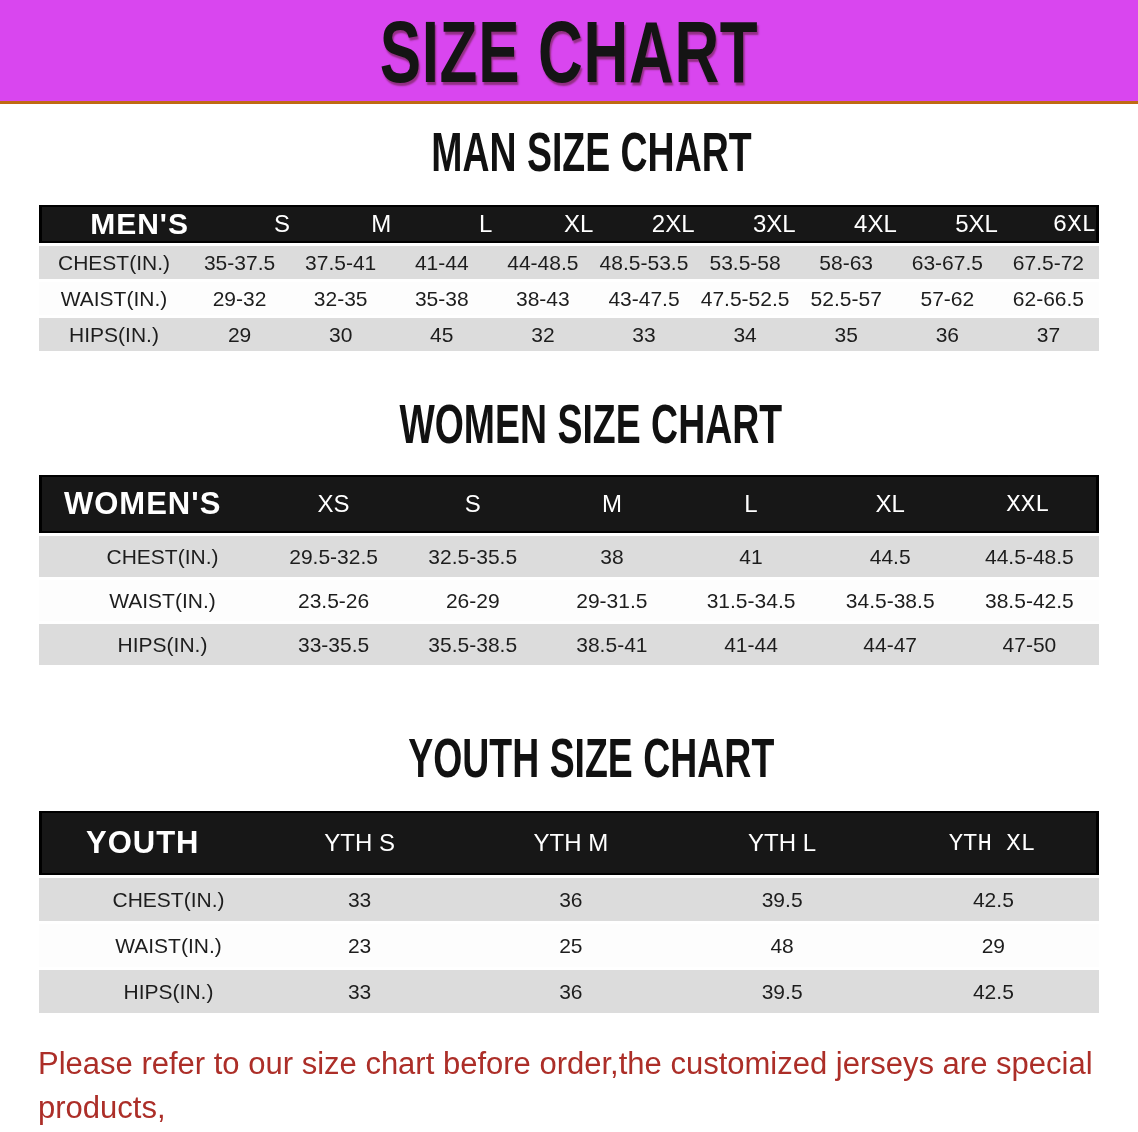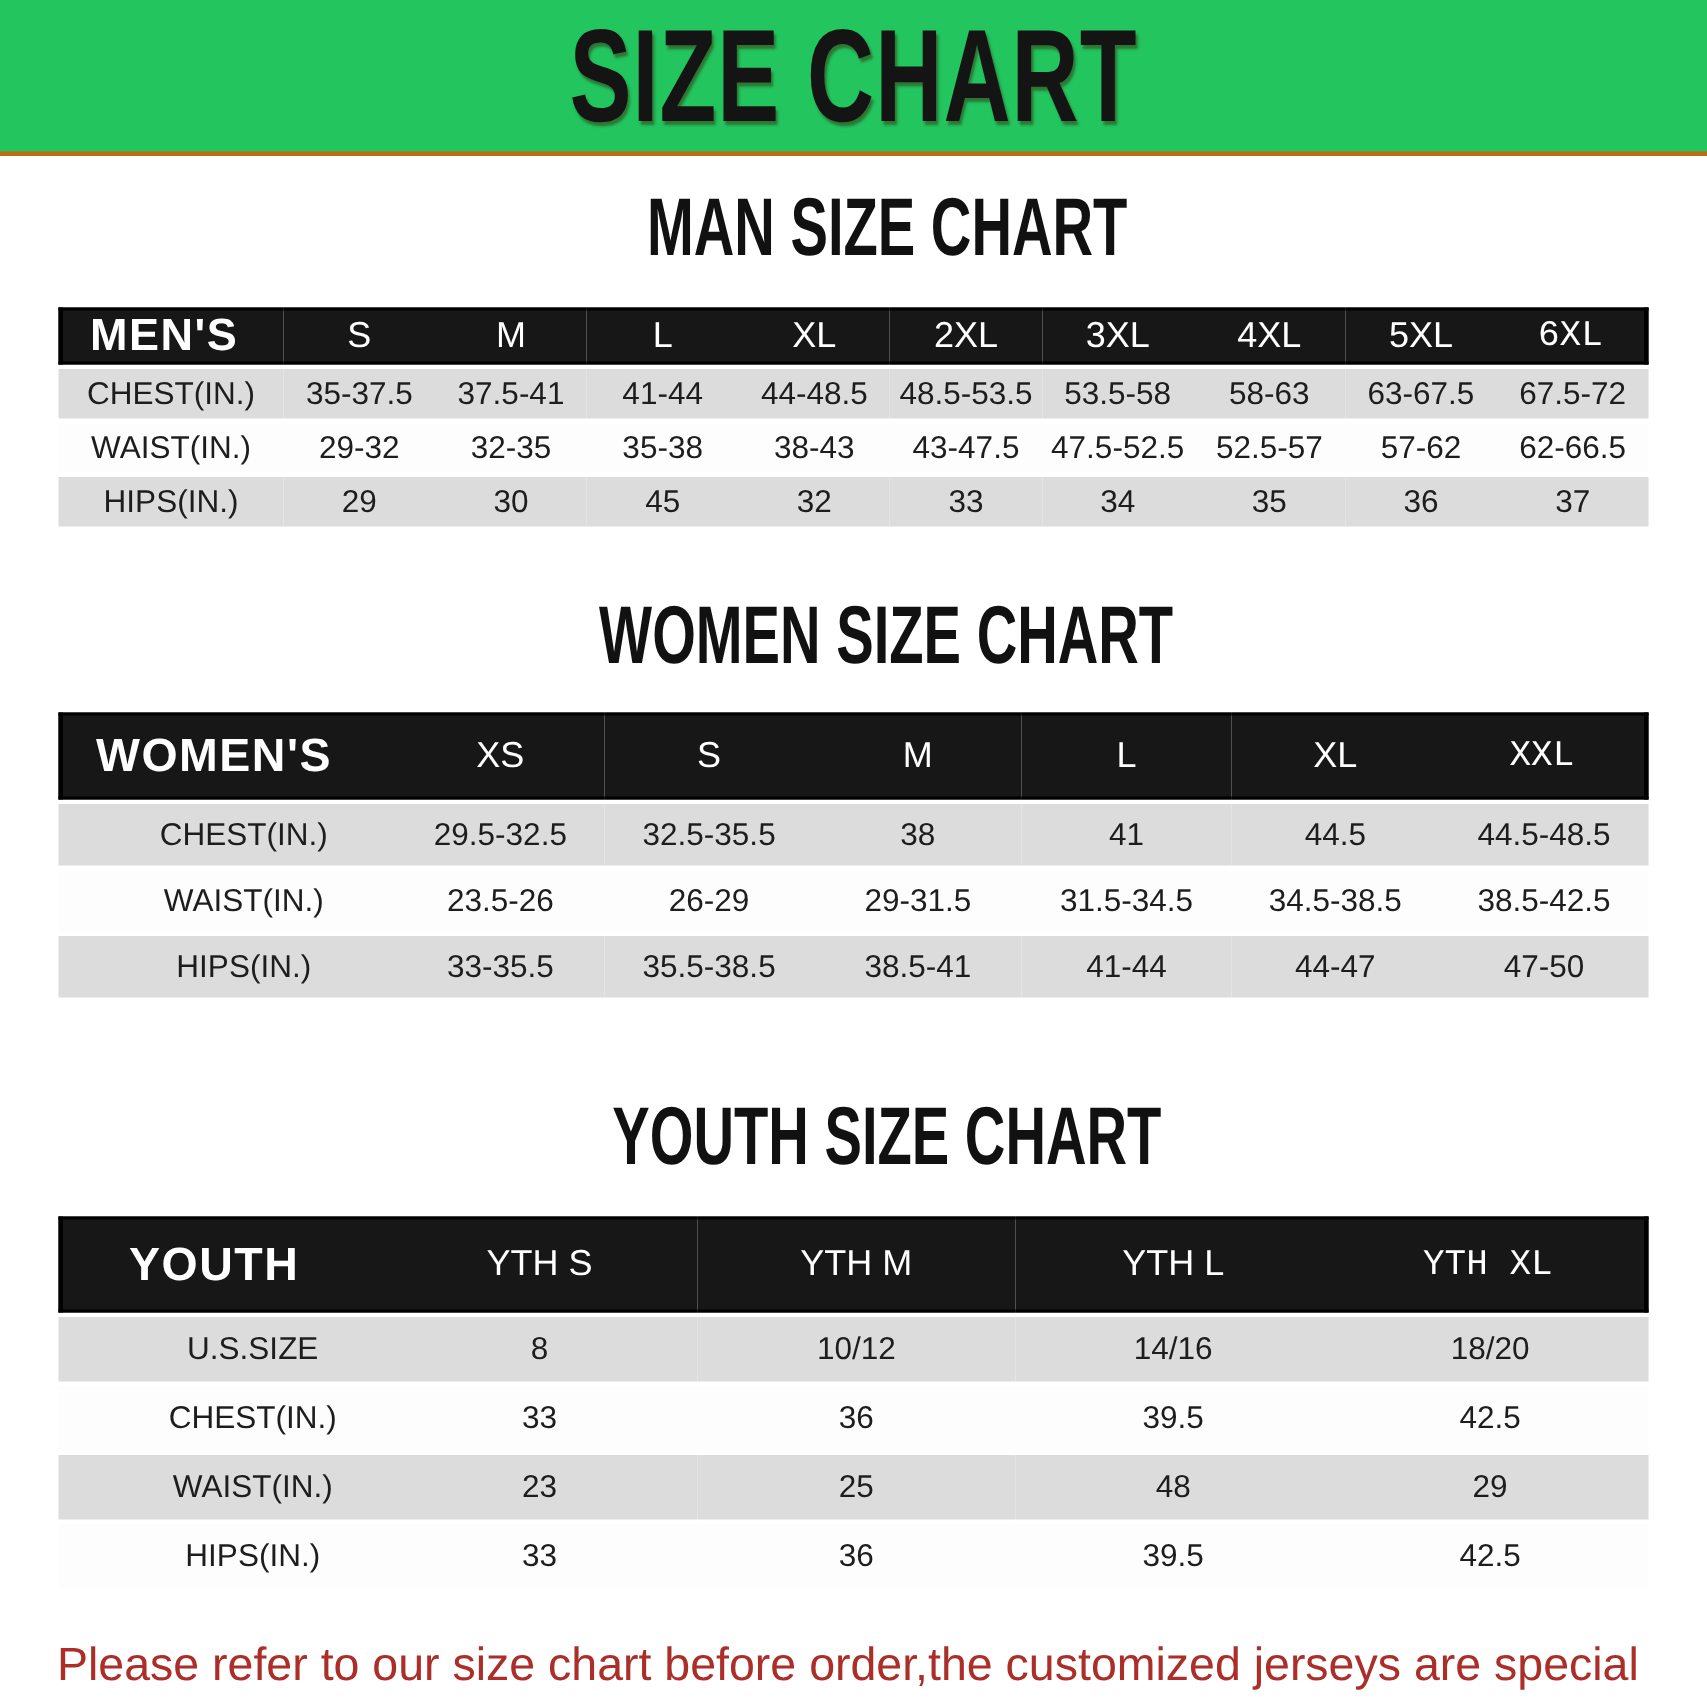--- a/index.html
+++ b/index.html
@@ -60,21 +60,21 @@
   table.size-table td {
     text-align: center;
     font-size: 21px; color: #1d1d1d;
     white-space: nowrap;
   }
   table.size-table td.row-label { font-size: 21px; }
   table.size-table tbody tr:nth-child(odd) td { background: #DCDCDC; }
   table.size-table tbody tr:nth-child(even) td { background: #FDFDFD; }
 
   #table-men   { margin-top: 24px; }
-  #table-men th { height: 32px; }
+  #table-men th { height: 32px; text-align: right; }
   #table-men td { height: 33px; }
   #table-men th.row-head, #table-men td.row-label { width: 150px; }
 
   #table-women { margin-top: 22px; }
   #table-women th { height: 58px; }
   #table-women th.row-head { font-size: 31px; }
   #table-women td { height: 41px; }
   #table-women th.row-head, #table-women td.row-label { width: 225px; padding-left: 22px; }
 
   #table-youth { margin-top: 24px; }
@@ -86,21 +86,21 @@
   .footer-note {
     margin: 26px 0 0 38px;
     font-size: 31px;
     line-height: 1.42;
     font-weight: 400;
   }
 </style>
 </head>
 <body>
 
-<div class="banner" style="background: #22c55e;">
+<div class="banner" style="background: #d946ef;">
   <span class="banner-title">SIZE CHART</span>
 </div>
 
 <div class="section-title-wrap">
   <span class="section-title st-man">MAN SIZE CHART</span>
 </div>
 <table class="size-table" id="table-men">
     <thead>
       <tr>
         <th class="row-head">MEN'S</th>
@@ -209,27 +209,20 @@
       <tr>
         <th class="row-head">YOUTH</th>
         <th class="col-head">YTH S</th>
         <th class="col-head">YTH M</th>
         <th class="col-head">YTH L</th>
         <th class="col-head last">YTH XL</th>
       </tr>
     </thead>
     <tbody>
       <tr>
-        <td class="row-label">U.S.SIZE</td>
-        <td>8</td>
-        <td>10/12</td>
-        <td>14/16</td>
-        <td>18/20</td>
-      </tr>
-      <tr>
         <td class="row-label">CHEST(IN.)</td>
         <td>33</td>
         <td>36</td>
         <td>39.5</td>
         <td>42.5</td>
       </tr>
       <tr>
         <td class="row-label">WAIST(IN.)</td>
         <td>23</td>
         <td>25</td>

